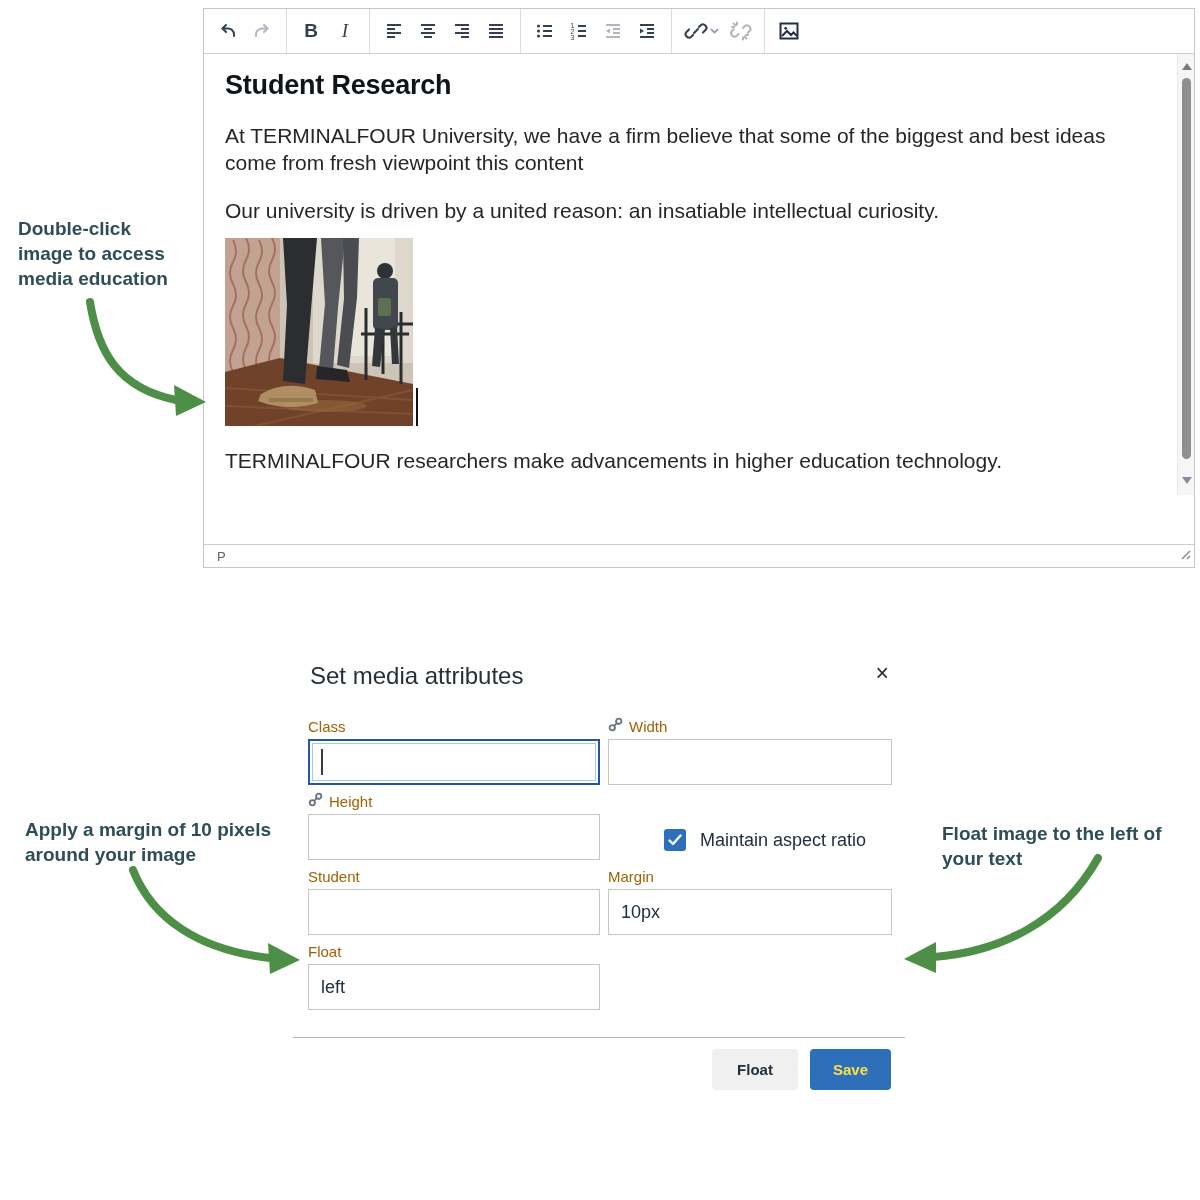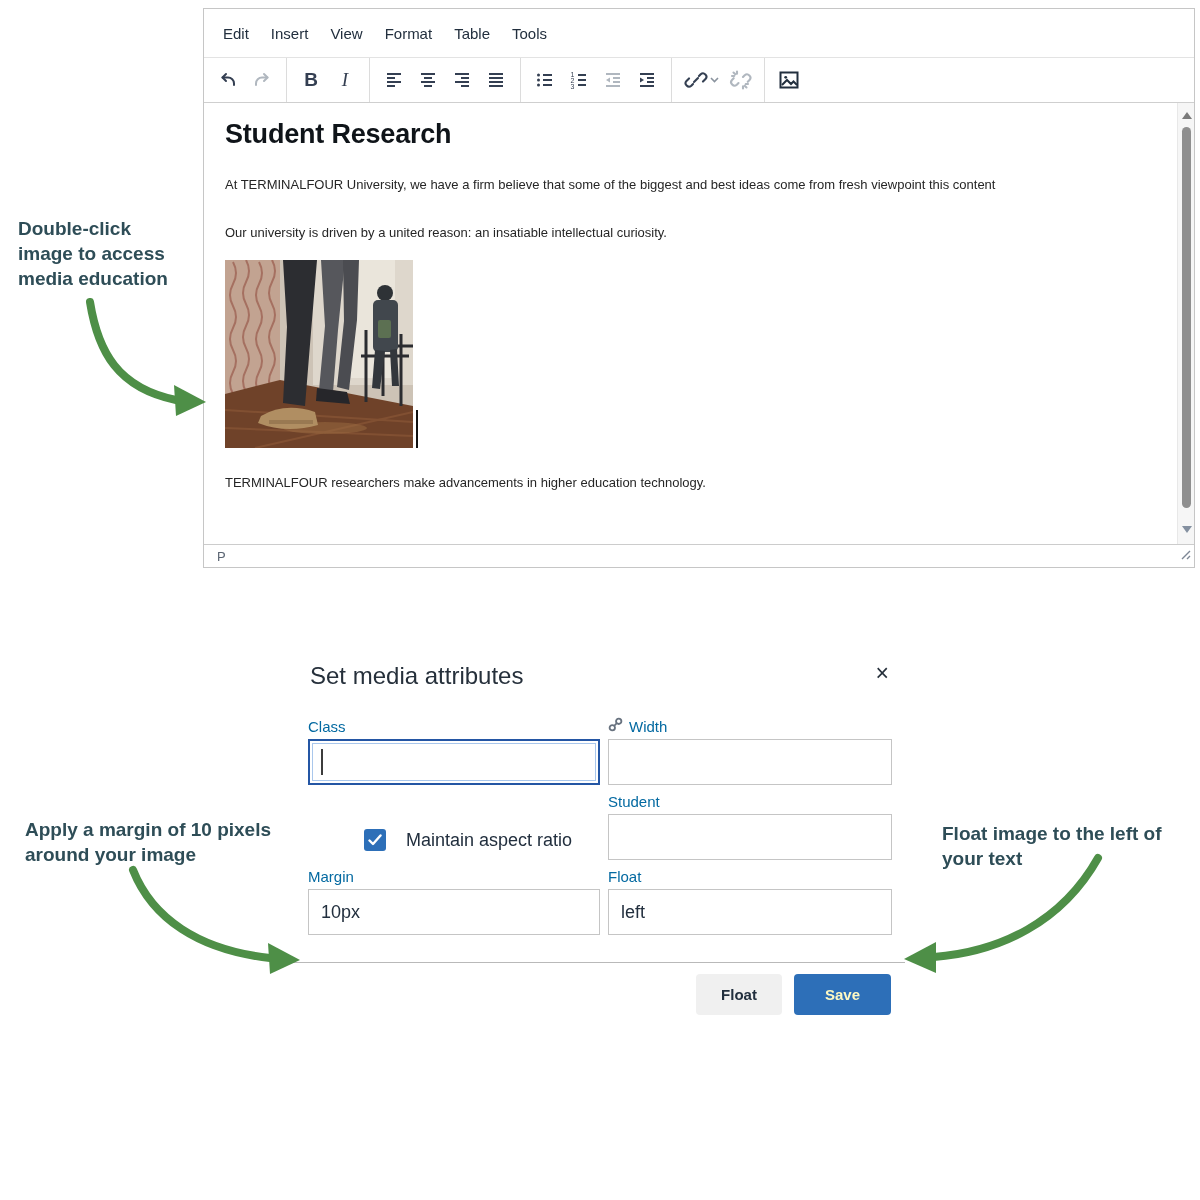--- a/index.html
+++ b/index.html
@@ -17,21 +17,21 @@
   .tb-group:last-child { border-right:none; }
   .tb-btn { width:34px; height:34px; display:flex; align-items:center; justify-content:center;
     border-radius:3px; background:transparent; border:none; }
   .tb-btn svg { display:block; }
   .glyph-b { font-size:19px; font-weight:800; color:#343f52; }
   .glyph-i { font-size:19px; font-style:italic; font-family:"Liberation Serif", serif; color:#343f52; }
   .chev { margin-left:2px; }
 
   .content { position:relative; height:441px; padding:2px 44px 0 21px; overflow:hidden; }
   .content h1 { font-size:27px; font-weight:700; color:#0f1419; margin-top:14px; letter-spacing:-0.2px; }
-  .content p { font-size:13px; line-height:27px; color:#262626; margin-top:21px; max-width:942px; }
+  .content p { font-size:21px; line-height:27px; color:#262626; margin-top:21px; max-width:942px; }
   .img-para { margin-top:14px; height:188px; }
   .content-img { display:inline-block; width:188px; height:188px; vertical-align:bottom; }
   .caret-inline { display:inline-block; width:2px; height:38px; background:#111; vertical-align:bottom; margin-left:3px; }
   .p-last { margin-top:30px; }
 
   
   .scrollbar { position:absolute; right:0; top:0; width:17px; height:441px; background:#f6f6f6;
     border-left:1px solid #e8e8e8; }
   .sb-up { position:absolute; top:9px; left:4px; width:0; height:0;
     border-left:5px solid transparent; border-right:5px solid transparent; border-bottom:7px solid #7a7a7a; }
@@ -44,57 +44,49 @@
   .status-path { font-size:13px; color:#5a6472; }
   .resize-grip { position:absolute; right:3px; bottom:3px; }
 
   
   .dialog { position:absolute; left:293px; top:628px; width:612px; }
   .dlg-header { display:flex; justify-content:space-between; align-items:flex-start; padding:6px 12px 0 17px;margin-top:24px; }
   .dlg-title { font-size:24px; color:#26303b; font-weight:400; line-height:36px; }
   .dlg-close { font-size:23px; color:#26303b; line-height:30px; background:none; border:none; padding:0 4px; cursor:pointer; }
   .dlg-body { margin-top:23px; padding:0 13px 0 15px; display:grid;
     grid-template-columns:292px 284px; column-gap:8px; row-gap:7px; }
-  .field-label { display:flex; align-items:center; gap:6px; font-size:15px; color:#0369a1; height:18px; margin-bottom:4px; }
+  .field-label { display:flex; align-items:center; gap:6px; font-size:15px; color:#a16207; height:18px; margin-bottom:4px; }
   .field input { width:100%; height:46px; border:1px solid #c5c5c5; background:#fff; padding:0 12px;
     font-size:18px; color:#222f3e; font-family:"Liberation Sans", sans-serif; }
   .input-wrap { position:relative; }
   .focused input { border:2px solid #2456a4; box-shadow: inset 0 0 0 2px #fff, inset 0 0 0 3px #a9c7ec; }
   .caret-field { position:absolute; left:13px; top:10px; width:2px; height:26px; background:#3c3c3c; }
-  .cb-cell { display:flex; align-items:center; gap:20px; padding:28px 0 0 56px; }
+  .cb-cell { display:flex; align-items:center; gap:14px; padding:28px 0 0 56px; }
   .checkbox { width:22px; height:22px; background:#2d6fb8; border-radius:3px; display:flex;
     align-items:center; justify-content:center; flex:0 0 auto; }
   .cb-label { font-size:18px; color:#222f3e; }
   .dlg-footer { margin-top:27px; border-top:1px solid #b9b9b9; padding:11px 14px 0 0;
     display:flex; justify-content:flex-end; gap:12px; }
   .btn { height:41px; border:none; border-radius:4px; font-weight:700; font-size:15px;
     font-family:"Liberation Sans", sans-serif; cursor:pointer; }
   .btn-cancel { background:#f0f0f0; color:#222f3e; padding:0 25px; }
-  .btn-save { background:#2d6fb8; color:#fef9c3; padding:0 31px; }
+  .btn-save { background:#2d6fb8; color:#fde047; padding:0 23px; }
 
   
   .ann { position:absolute; font-weight:700; font-size:19px; line-height:25px; color:#2e4d57; }
   .ann-1 { left:18px; top:216px; width:172px; }
   .ann-2 { left:25px; top:817px; width:256px; }
   .ann-3 { left:942px; top:821px; width:224px; }
   .arrows { position:absolute; left:0; top:0; width:1200px; height:1200px; pointer-events:none; }
 </style>
 </head>
 <body>
 
 <div class="editor">
 
-  <div class="menubar">
-    <span class="menu-item">Edit</span>
-    <span class="menu-item">Insert</span>
-    <span class="menu-item">View</span>
-    <span class="menu-item">Format</span>
-    <span class="menu-item">Table</span>
-    <span class="menu-item">Tools</span>
-  </div>
 
   <div class="toolbar">
     <div class="tb-group">
       <button class="tb-btn">
           <span>
             <svg width="24" height="24" viewBox="0 0 24 24" fill="none" stroke="#343f52" stroke-width="2" stroke-linecap="round" stroke-linejoin="round">
               <path d="M18 17v-1.5a6 6 0 0 0-6-6H6.5"></path>
               <path d="M10 6 6.5 9.5 10 13"></path>
             </svg>
           </span>
@@ -309,20 +301,31 @@
       <div class="field-label">
         <span><svg width="15" height="15" viewBox="0 0 14 14" fill="none" stroke="#68727f" stroke-width="1.7">
               <circle cx="4" cy="10" r="2.5"></circle>
               <circle cx="10" cy="4" r="2.5"></circle>
               <path d="M5.8 8.2 8.2 5.8"></path>
             </svg></span>
         <span>Width</span>
       </div>
       <input value="" style="">
     </div>
+    <div class="field">
+      <div class="field-label">
+        <span><svg width="15" height="15" viewBox="0 0 14 14" fill="none" stroke="#68727f" stroke-width="1.7">
+              <circle cx="4" cy="10" r="2.5"></circle>
+              <circle cx="10" cy="4" r="2.5"></circle>
+              <path d="M5.8 8.2 8.2 5.8"></path>
+            </svg></span>
+        <span>Height</span>
+      </div>
+      <input value="" style="">
+    </div>
     <div class="cb-cell">
       <span class="checkbox">
         <svg width="14" height="12" viewBox="0 0 14 12" fill="none" stroke="#fff" stroke-width="2.4" stroke-linecap="round" stroke-linejoin="round">
             <path d="M1.5 6.5 5 10 12.5 1.5"></path>
           </svg>
       </span>
       <span class="cb-label">Maintain aspect ratio</span>
     </div>
     <div class="field">
       <div class="field-label">

